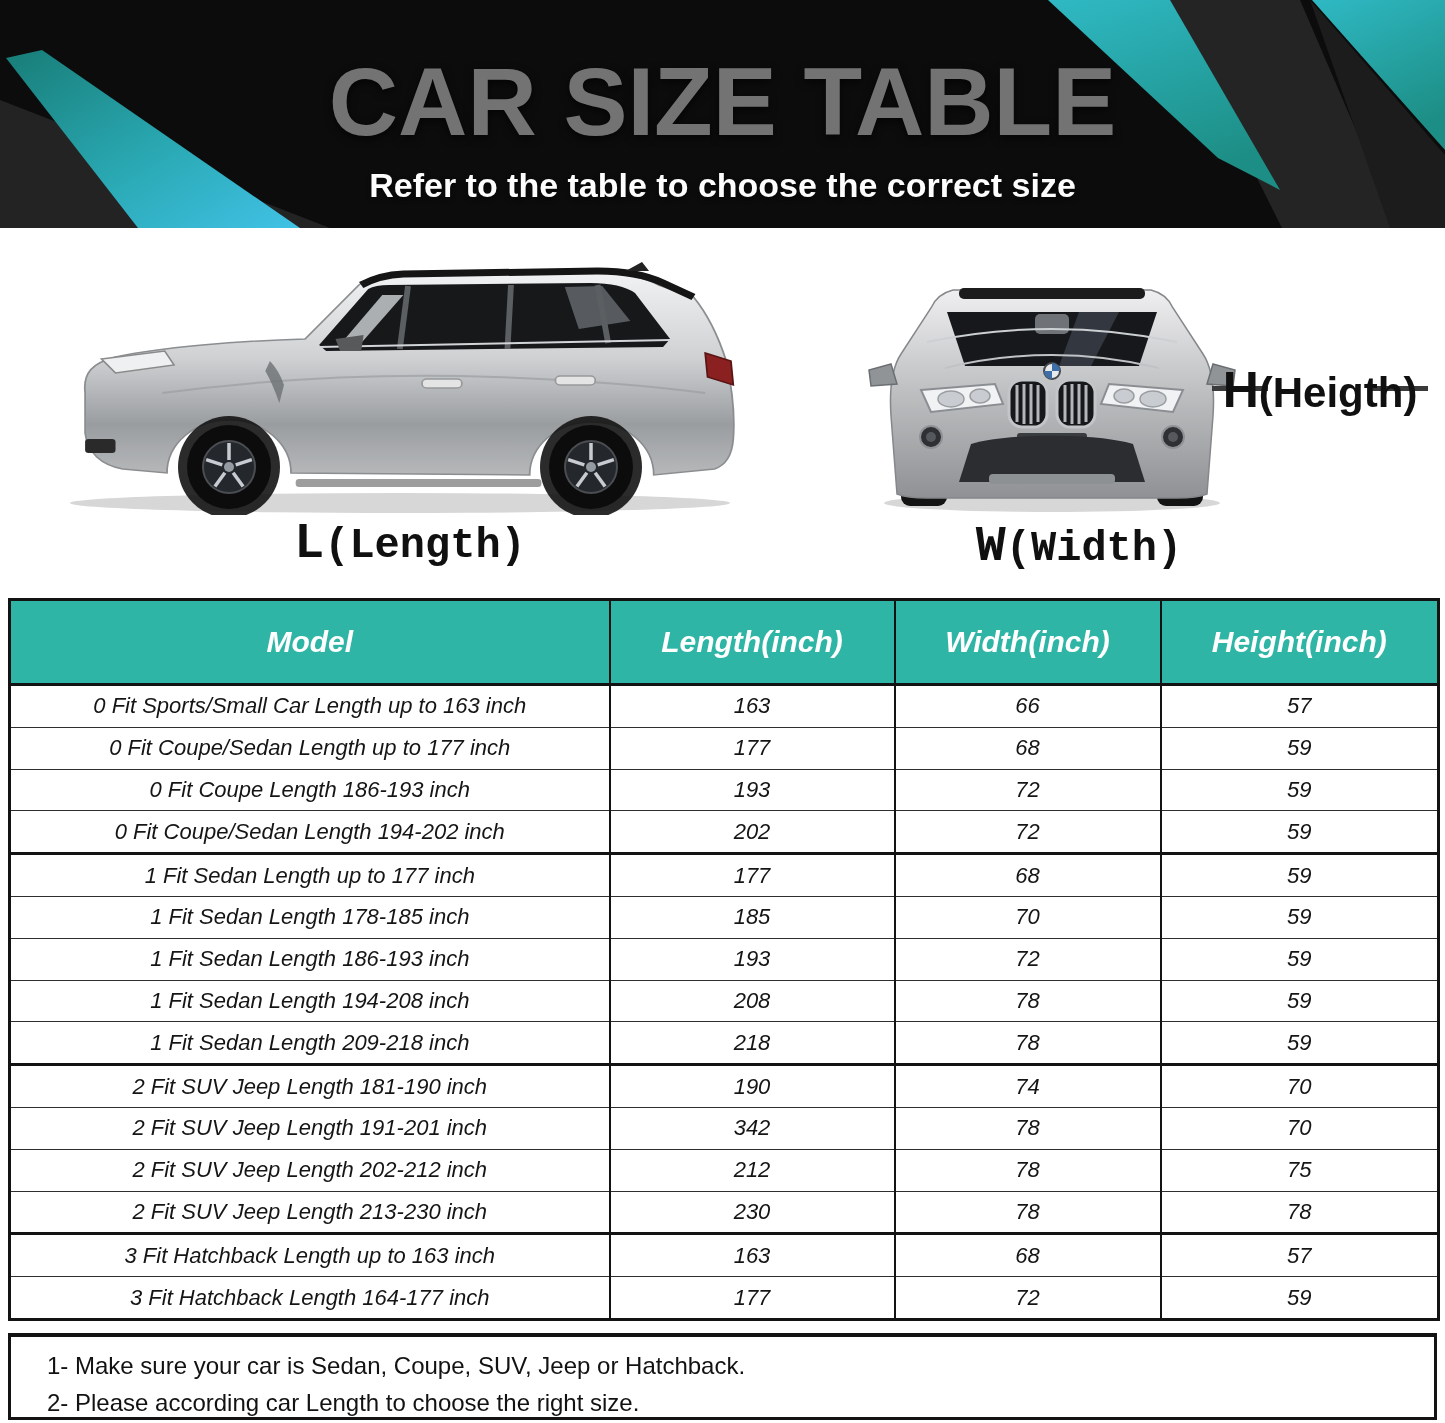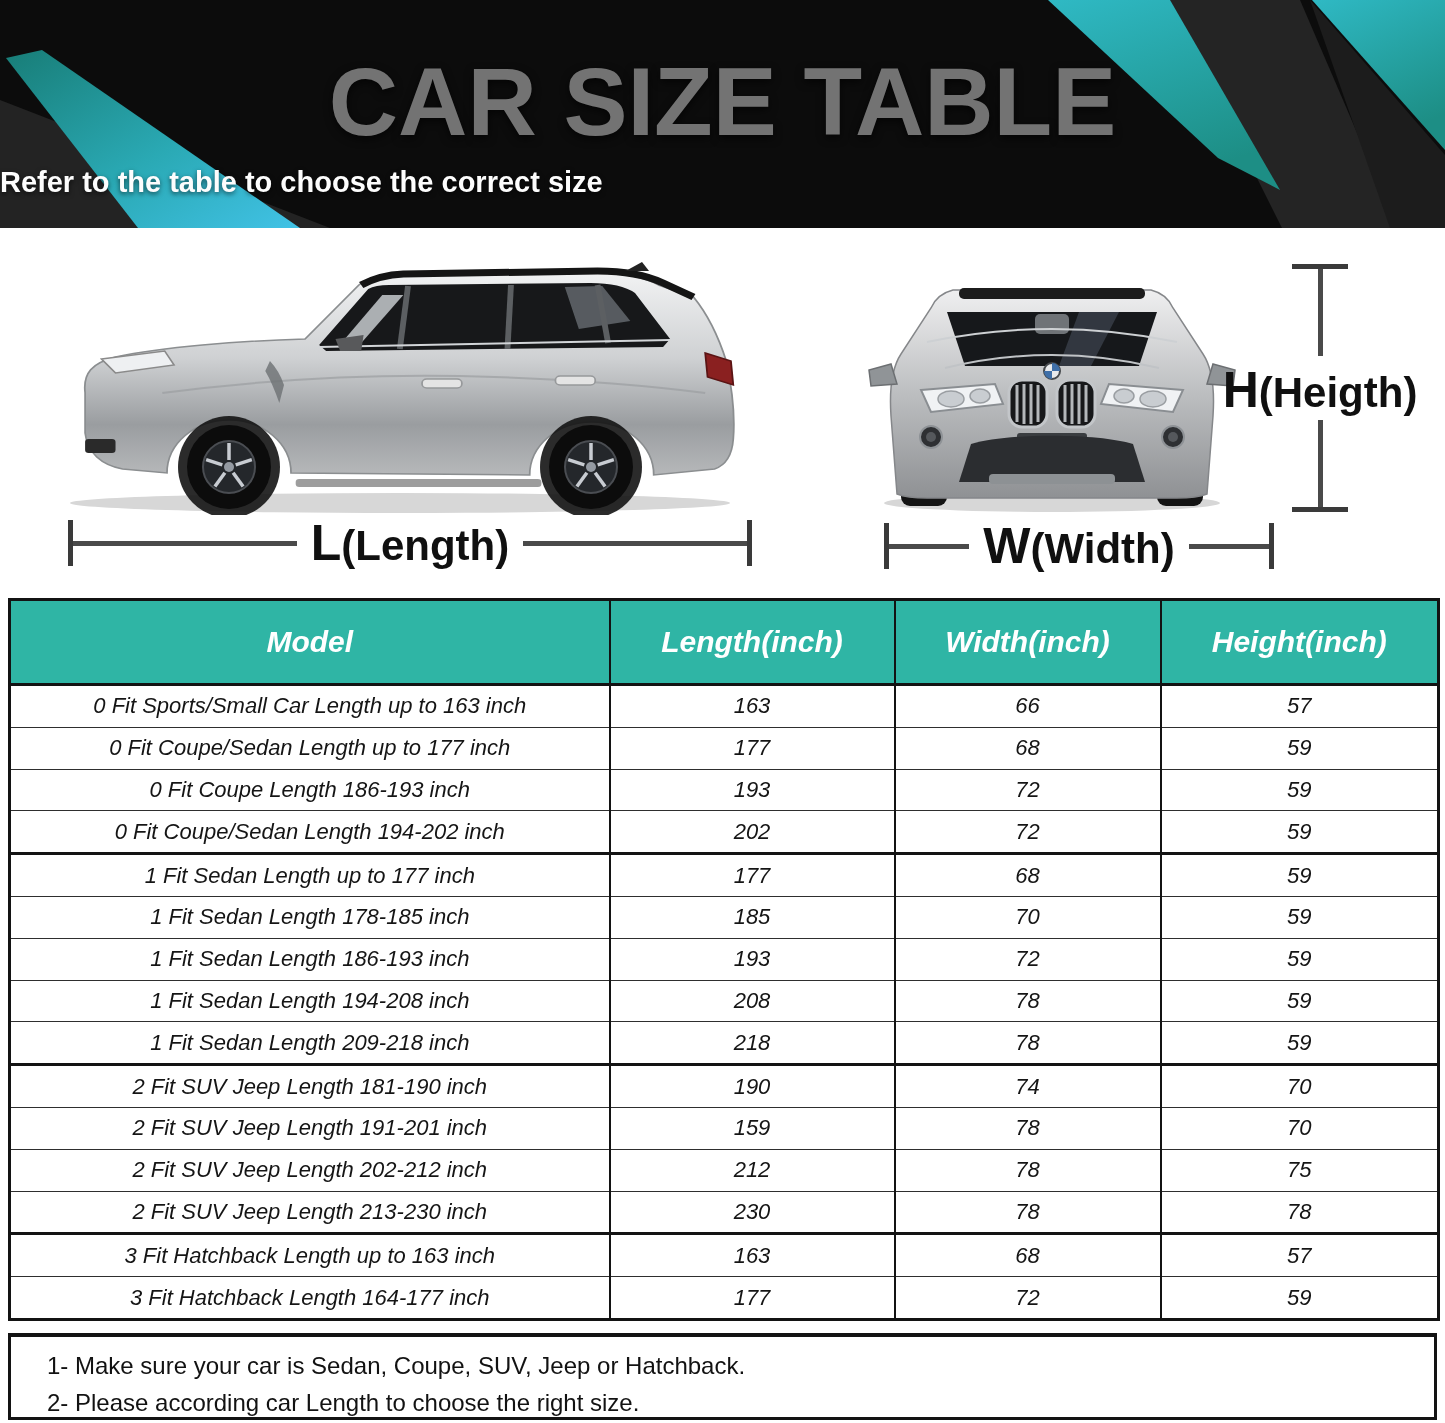--- a/index.html
+++ b/index.html
@@ -5,35 +5,35 @@
   html,body{margin:0;padding:0;background:#fff;}
   body{font-family:"Liberation Sans",sans-serif;}
   #canvas{position:relative;width:1445px;height:1423px;background:#fff;overflow:hidden;}
 
   
   .banner{position:absolute;left:0;top:0;width:1445px;height:228px;background:#0c0c0c;overflow:hidden;}
   .banner svg{position:absolute;left:0;top:0;}
   .banner-title{position:absolute;left:0;top:54px;width:100%;text-align:center;
     color:#737373;font-size:96px;line-height:1;font-weight:700;letter-spacing:0px;
     text-shadow:0 3px 8px rgba(0,0,0,.65);}
-  .banner-subtitle{position:absolute;left:0;top:165px;width:100%;
-    color:#fdfdfd;font-size:29px;line-height:1.2;font-weight:700;
+  .banner-subtitle{position:absolute;left:0;top:165px;width:100%;text-align:center;
+    color:#fdfdfd;font-size:34px;line-height:1.2;font-weight:700;
     text-shadow:0 2px 5px rgba(0,0,0,.6);}
 
   
   .car-svg{position:absolute;}
   .dim{position:absolute;display:flex;align-items:center;color:#101010;}
   .dim .cap{background:#3a3a3a;}
   .dim .line{background:#4a4a4a;flex:1;}
-  .dim-h{}
+  .dim-h{flex-direction:column;font-family:Liberation Mono, monospace;}
   .dim-h .cap{width:5px;height:46px;}
   .dim-h .line{height:5px;}
   .dim-label{white-space:nowrap;padding:0 14px;font-size:42px;font-weight:600;}
   .dim-label b{font-size:50px;font-weight:800;}
-  .dim-v{flex-direction:column;}
+  .dim-v{flex-direction:row;}
   .dim-v .cap{width:56px;height:5px;}
   .dim-v .vline{width:5px;background:#4a4a4a;flex:1;}
   .dim-v .vgap{height:64px;}
   .hlabel{position:absolute;left:0;top:97px;width:100%;text-align:center;
     font-size:42px;font-weight:600;color:#101010;white-space:nowrap;}
   .hlabel b{font-size:50px;font-weight:800;}
 
   
   .size-table{position:absolute;left:8px;top:598px;width:1429px;border-collapse:collapse;table-layout:fixed;}
   .size-table th{background:var(--header-bg,#2fb5a5);color:#fff;font-size:30px;font-weight:700;
@@ -304,21 +304,21 @@
           <td>59</td>
         </tr>
         <tr>
           <td>2 Fit SUV Jeep Length 181-190 inch</td>
           <td>190</td>
           <td>74</td>
           <td>70</td>
         </tr>
         <tr>
           <td>2 Fit SUV Jeep Length 191-201 inch</td>
-          <td>159</td>
+          <td>342</td>
           <td>78</td>
           <td>70</td>
         </tr>
         <tr>
           <td>2 Fit SUV Jeep Length 202-212 inch</td>
           <td>212</td>
           <td>78</td>
           <td>75</td>
         </tr>
         <tr class="group-end">

